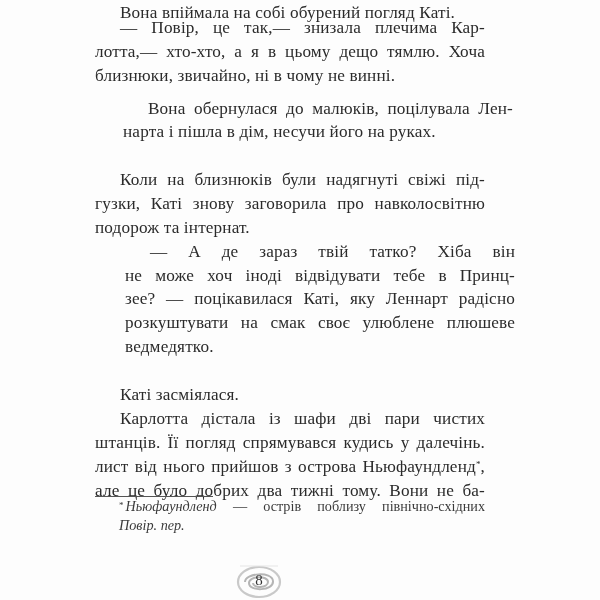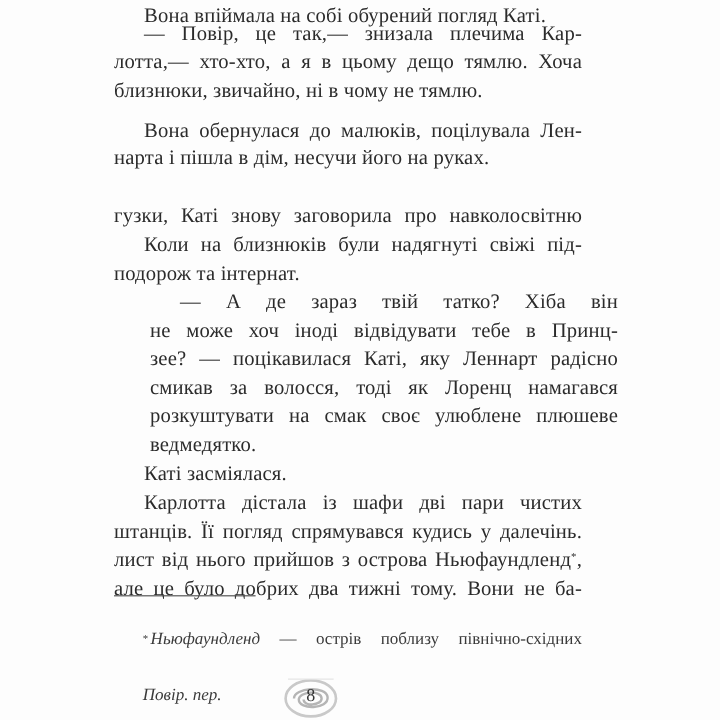--- a/index.html
+++ b/index.html
@@ -48,21 +48,21 @@
     }
     .footnote {
       position: absolute;
       left: 119px;
       top: 497px;
       width: 366px;
       font-size: 14.2px;
       line-height: 18.5px;
       color: #3a3a3a;
     }
-    .footnote .line { height: 18.5px; margin-top: 27px; }
+    .footnote .line { height: 18.5px; }
     .footnote i { font-style: italic; }
     .fn-star {
       font-size: 9px;
       vertical-align: top;
       position: relative;
       top: -1px;
       margin-right: 2px;
     }
     .sup {
       font-size: 9px;
@@ -95,39 +95,38 @@
 
 <div class="page">
 
   <div class="text-block" style="top:1px;">
     <span class="line indent last">Вона впіймала на собі обурений погляд Каті.</span>
   </div>
 
   <div class="text-block" style="top:16px;">
     <span class="line indent">— Повір, це так,— знизала плечима Кар-</span>
     <span class="line">лотта,— хто-хто, а я в цьому дещо тямлю. Хоча</span>
-    <span class="line last">близнюки, звичайно, ні в чому не тямлю.</span>
+    <span class="line last">близнюки, звичайно, ні в чому не винні.</span>
   </div>
 
-  <div class="text-block" style="top:96.6px;">
+  <div class="text-block" style="top:96.6px;margin-left:28px;">
     <span class="line indent">Вона обернулася до малюків, поцілувала Лен-</span>
     <span class="line last">нарта і пішла в дім, несучи його на руках.</span>
   </div>
 
   <div class="text-block" style="top:168px;">
+    <span class="line indent">Коли на близнюків були надягнуті свіжі під-</span>
     <span class="line">гузки, Каті знову заговорила про навколосвітню</span>
-    <span class="line indent">Коли на близнюків були надягнуті свіжі під-</span>
     <span class="line last">подорож та інтернат.</span>
   </div>
 
   <div class="text-block" style="top:239.7px;margin-left:30px;">
     <span class="line indent">— А де зараз твій татко? Хіба він</span>
     <span class="line">не може хоч іноді відвідувати тебе в Принц-</span>
     <span class="line">зее? — поцікавилася Каті, яку Леннарт радісно</span>
-    <span class="line">смикав за волосся, тоді як Лоренц намагався</span>
     <span class="line">розкуштувати на смак своє улюблене плюшеве</span>
     <span class="line last">ведмедятко.</span>
   </div>
 
   <div class="text-block" style="top:383.1px;">
     <span class="line indent last">Каті засміялася.</span>
   </div>
 
   <div class="text-block" style="top:407px;">
     <span class="line indent">Карлотта дістала із шафи дві пари чистих</span>

